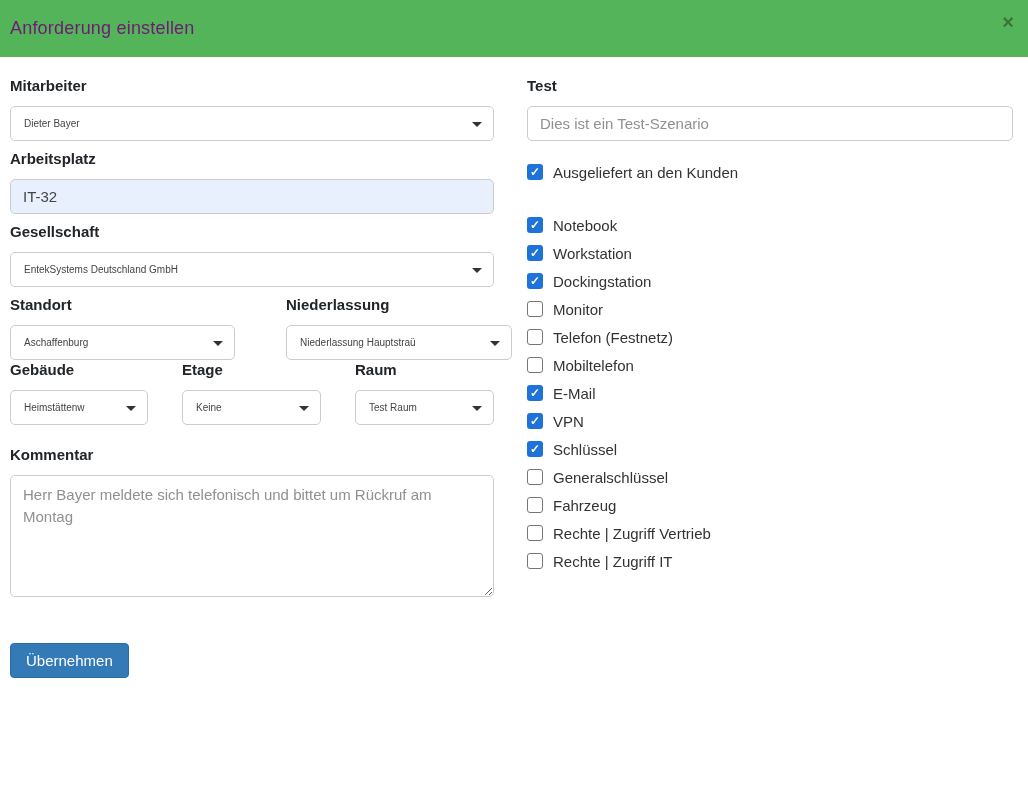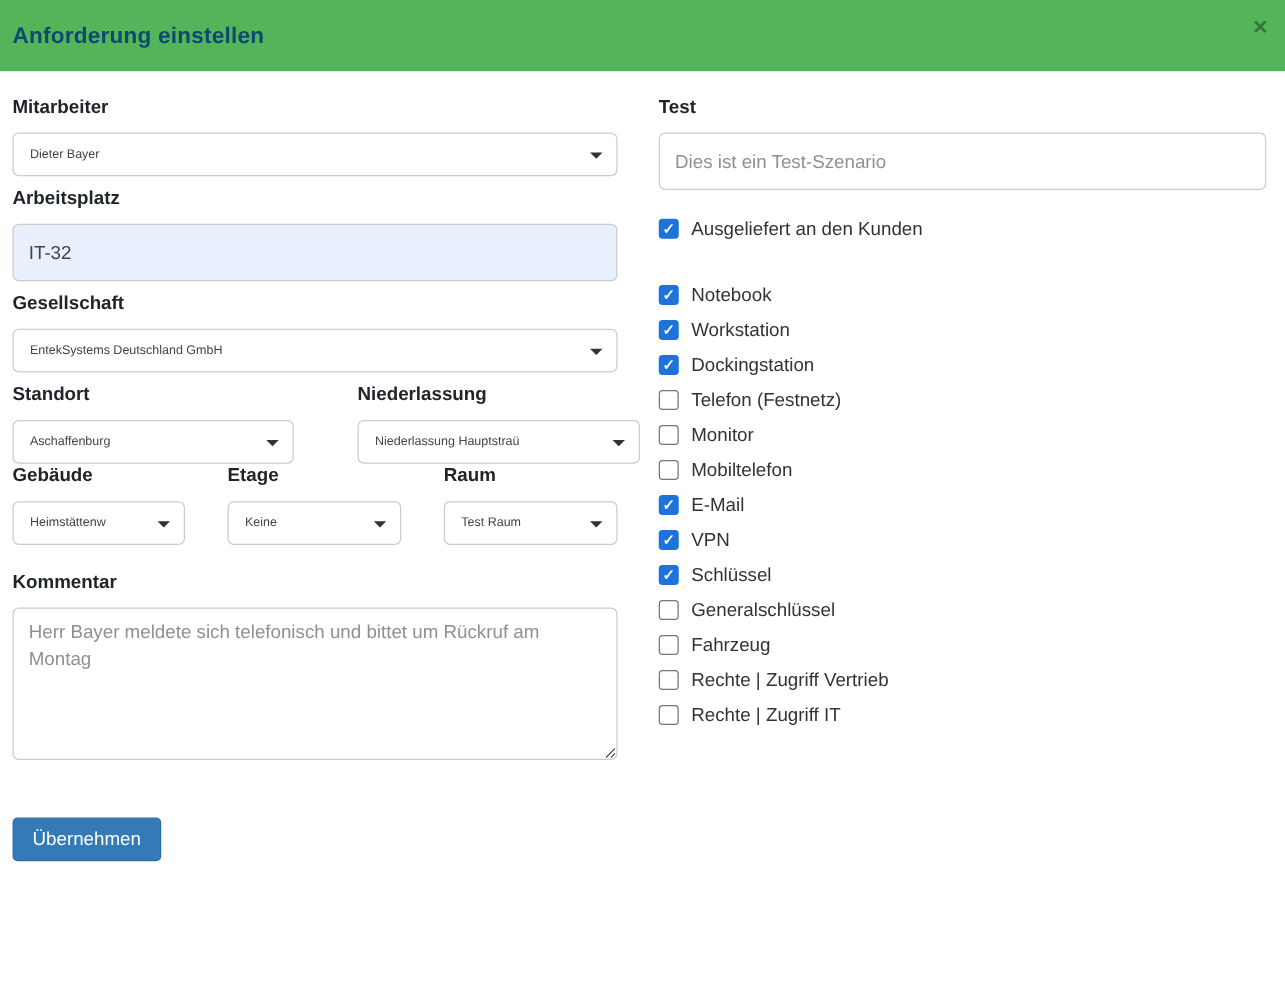--- a/index.html
+++ b/index.html
@@ -16,22 +16,22 @@
     position: relative;
     height: 57px;
     background: #53b459;
     display: flex;
     align-items: center;
     padding: 0 16px 0 10px;
   }
   .modal-title {
     margin: 0;
     font-size: 18px;
-    font-weight: 700;
-    color: #0c4a6e;
+    font-weight: 400;
+    color: #701a75;
     letter-spacing: .2px;
   }
   .close-btn {
     position: absolute;
     top: 12px; right: 14px;
     font-size: 20px;
     font-weight: 700;
     line-height: 1;
     color: rgba(0,0,0,.35);
     cursor: pointer;
@@ -80,21 +80,21 @@
     margin-top: -2px;
     width: 0; height: 0;
     border-left: 5px solid transparent;
     border-right: 5px solid transparent;
     border-top: 5px solid #333;
   }
 
   
   .text-input {
     width: 100%;
-    height: 46px;
+    height: 35px;
     border: 1px solid #ccc;
     border-radius: 5px;
     padding: 0 12px;
     font-size: 15px;
     color: #444;
     font-family: inherit;
     background: #fff;
     outline: none;
   }
   .text-input::placeholder, textarea::placeholder { color: #909090; }
@@ -284,25 +284,25 @@
           <label class="chk-row">
             <span class="chk checked">✓</span>
             <span class="chk-label">Workstation</span>
           </label>
           <label class="chk-row">
             <span class="chk checked">✓</span>
             <span class="chk-label">Dockingstation</span>
           </label>
           <label class="chk-row">
             <span class="chk unchecked"></span>
+            <span class="chk-label">Monitor</span>
+          </label>
+          <label class="chk-row">
+            <span class="chk unchecked"></span>
             <span class="chk-label">Telefon (Festnetz)</span>
-          </label>
-          <label class="chk-row">
-            <span class="chk unchecked"></span>
-            <span class="chk-label">Monitor</span>
           </label>
           <label class="chk-row">
             <span class="chk unchecked"></span>
             <span class="chk-label">Mobiltelefon</span>
           </label>
           <label class="chk-row">
             <span class="chk checked">✓</span>
             <span class="chk-label">E-Mail</span>
           </label>
           <label class="chk-row">

